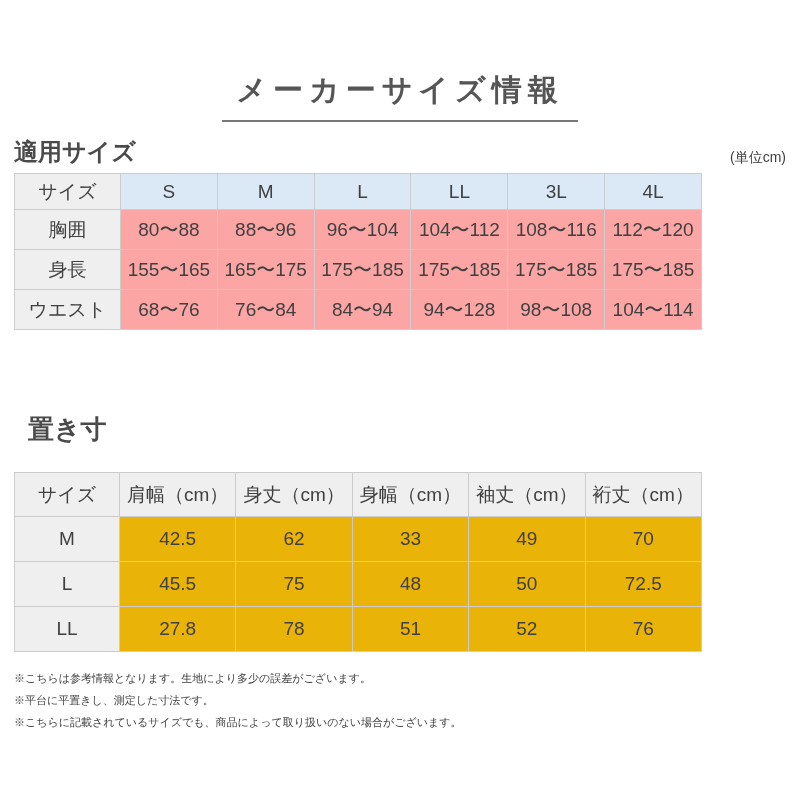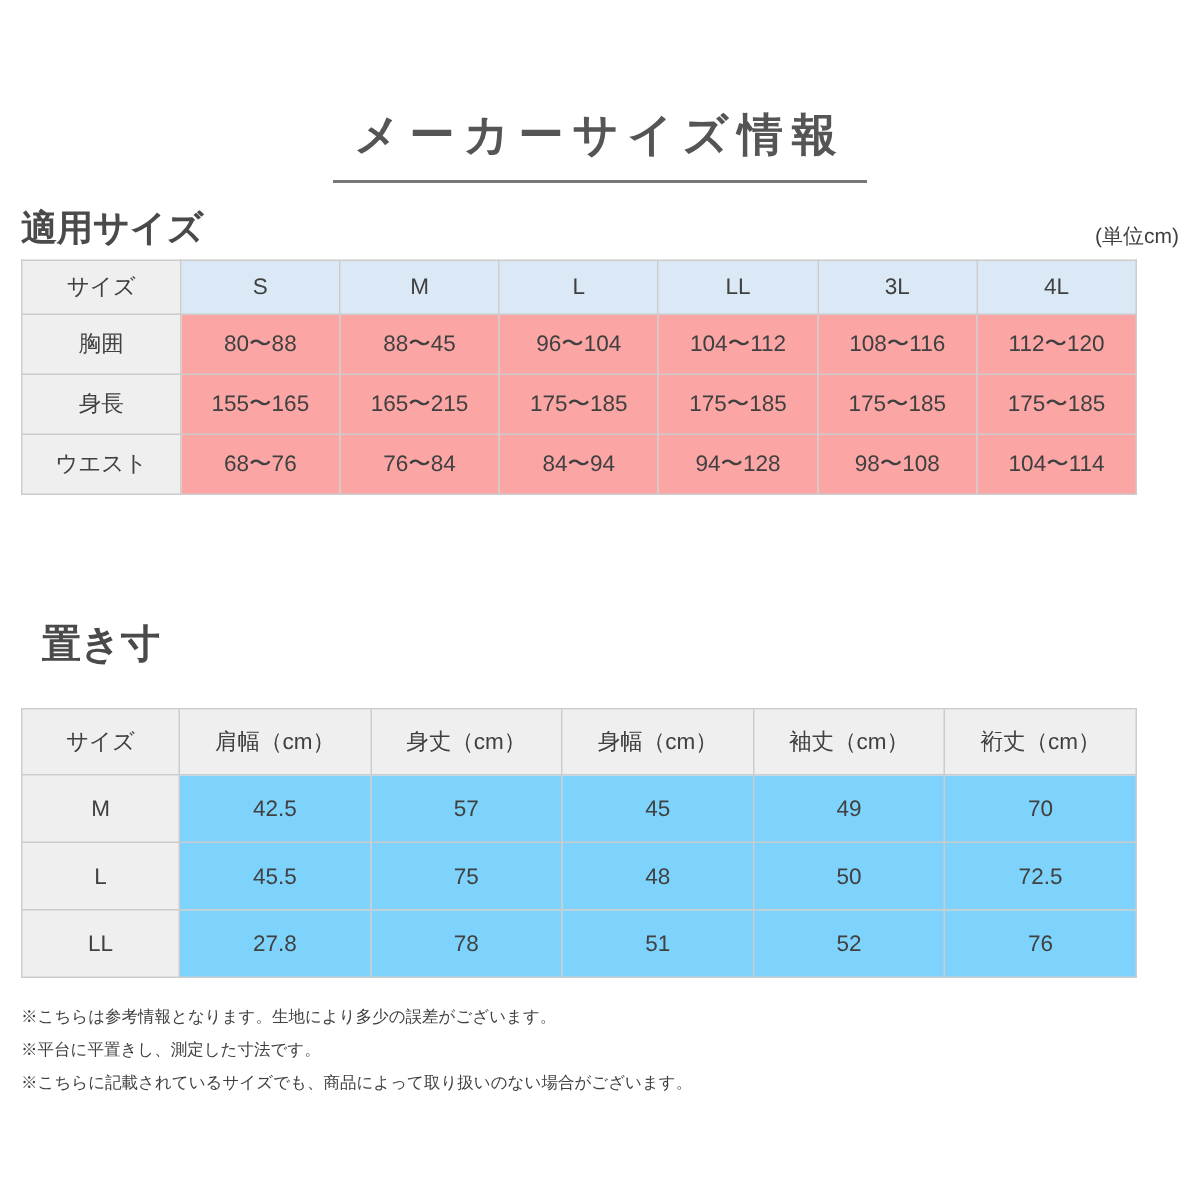--- a/index.html
+++ b/index.html
@@ -39,23 +39,23 @@
     color: #4a4a4a;
   }
   .unit-note {
     font-size: 14px;
     color: #3f3f3f;
     padding-bottom: 1px;
   }
   table {
     border-collapse: collapse;
     table-layout: fixed;
-    width: 744px;
+    width: 688px;
     margin: 0 14px;
-    font-size: 15px;
+    font-size: 19px;
     text-align: center;
   }
   th, td {
     border: 1px solid #cccccc;
     font-weight: normal;
     padding: 0;
     vertical-align: middle;
   }
   
   .t1 tr.hdr { height: 36px; }
@@ -63,21 +63,21 @@
   .t1 th.corner { background: #efefef; }
   .t1 th.size-col { background: #dbe9f7; }
   .t1 th.row-label { background: #efefef; }
   .t1 td { background: #fca5a5; }
   
   .t2 { margin-top: 25px; }
   .t2 tr.hdr { height: 44px; }
   .t2 tr.body-row { height: 45px; }
   .t2 th.col-hdr { background: #efefef; }
   .t2 th.row-label { background: #efefef; }
-  .t2 td { background: #7dd3fc; }
+  .t2 td { background: #eab308; }
   .flat-heading {
     margin: 82px 0 0 28px;
     font-size: 26px;
     font-weight: bold;
     color: #4a4a4a;
   }
   .footnotes { margin: 15px 14px 0 14px; }
   .footnotes p {
     margin: 0;
     font-size: 11px;
@@ -113,30 +113,30 @@
     <th class="size-col">S</th>
     <th class="size-col">M</th>
     <th class="size-col">L</th>
     <th class="size-col">LL</th>
     <th class="size-col">3L</th>
     <th class="size-col">4L</th>
   </tr>
   <tr class="body-row">
     <th class="row-label">胸囲</th>
     <td>80〜88</td>
-    <td>88〜45</td>
+    <td>88〜96</td>
     <td>96〜104</td>
     <td>104〜112</td>
     <td>108〜116</td>
     <td>112〜120</td>
   </tr>
   <tr class="body-row">
     <th class="row-label">身長</th>
     <td>155〜165</td>
-    <td>165〜215</td>
+    <td>165〜175</td>
     <td>175〜185</td>
     <td>175〜185</td>
     <td>175〜185</td>
     <td>175〜185</td>
   </tr>
   <tr class="body-row">
     <th class="row-label">ウエスト</th>
     <td>68〜76</td>
     <td>76〜84</td>
     <td>84〜94</td>
@@ -163,22 +163,22 @@
     <th class="col-hdr">サイズ</th>
     <th class="col-hdr">肩幅（cm）</th>
     <th class="col-hdr">身丈（cm）</th>
     <th class="col-hdr">身幅（cm）</th>
     <th class="col-hdr">袖丈（cm）</th>
     <th class="col-hdr">裄丈（cm）</th>
   </tr>
   <tr class="body-row">
     <th class="row-label">M</th>
     <td>42.5</td>
-    <td>57</td>
-    <td>45</td>
+    <td>62</td>
+    <td>33</td>
     <td>49</td>
     <td>70</td>
   </tr>
   <tr class="body-row">
     <th class="row-label">L</th>
     <td>45.5</td>
     <td>75</td>
     <td>48</td>
     <td>50</td>
     <td>72.5</td>

